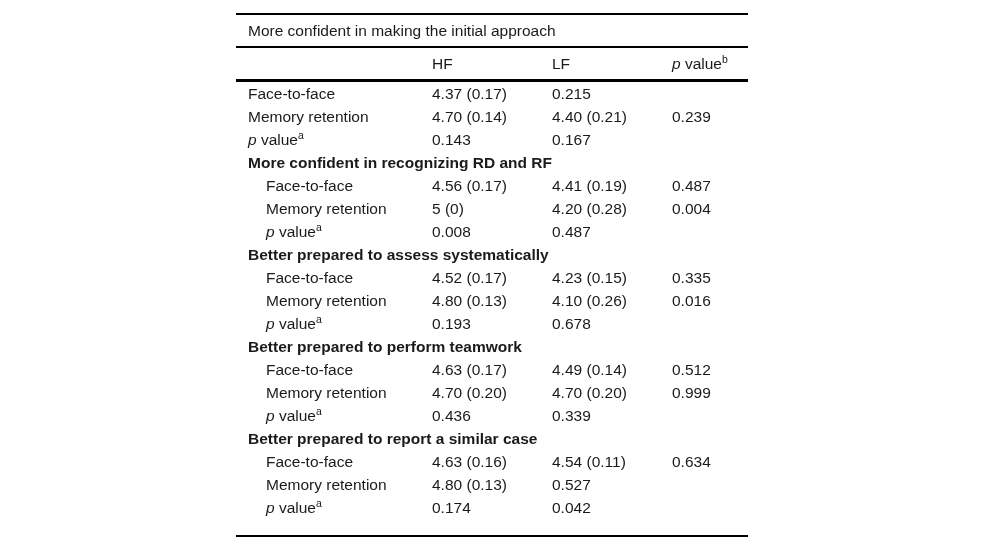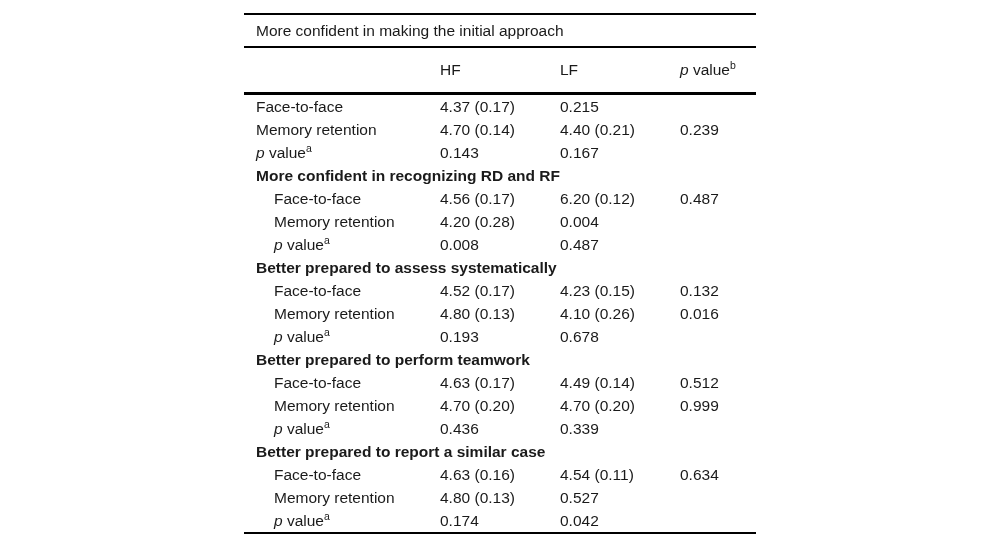--- a/index.html
+++ b/index.html
@@ -10,48 +10,48 @@
     width: 1000px;
     height: 540px;
     background: #ffffff;
     color: #1a1a1a;
     font-family: "Liberation Sans", sans-serif;
     position: relative;
     overflow: hidden;
   }
   .table-wrap {
     position: absolute;
-    left: 244px;
+    left: 236px;
     top: 13px;
     width: 512px;
   }
   .rule {
     height: 2px;
     background: #000000;
   }
   .rule.thick {
     height: 3px;
   }
   .title-band {
     height: 31px;
     display: flex;
     align-items: center;
     padding-left: 12px;
     box-sizing: border-box;
     font-size: 15.5px;
   }
   .header-band {
-    height: 44px;
+    height: 31px;
     display: grid;
     grid-template-columns: 196px 120px 120px 76px;
     align-items: center;
     font-size: 15.5px;
   }
   .tbody {
-    padding-bottom: 0;
+    padding-bottom: 16px;
   }
   .row {
     display: grid;
     grid-template-columns: 196px 120px 120px 76px;
     height: 23px;
     align-items: center;
     font-size: 15.5px;
   }
   .section-row {
     display: block;
@@ -124,40 +124,41 @@
       <div class="row data-row">
         <div class="cell label-cell"><span class="it">p</span><span> value</span><sup>a</sup></div>
         <div class="cell num-cell">0.143</div>
         <div class="cell num-cell">0.167</div>
         <div class="cell num-cell"></div>
       </div>
       <div class="row section-row"><span>More confident in recognizing RD and RF</span></div>
       <div class="row data-row">
         <div class="cell label-cell indent"><span>Face-to-face</span></div>
         <div class="cell num-cell">4.56 (0.17)</div>
-        <div class="cell num-cell">6.20 (0.12)</div>
+        <div class="cell num-cell">4.41 (0.19)</div>
         <div class="cell num-cell">0.487</div>
       </div>
       <div class="row data-row">
         <div class="cell label-cell indent"><span>Memory retention</span></div>
+        <div class="cell num-cell">5 (0)</div>
         <div class="cell num-cell">4.20 (0.28)</div>
         <div class="cell num-cell bold">0.004</div>
       </div>
       <div class="row data-row">
         <div class="cell label-cell indent"><span class="it">p</span><span> value</span><sup>a</sup></div>
         <div class="cell num-cell bold">0.008</div>
         <div class="cell num-cell">0.487</div>
         <div class="cell num-cell"></div>
       </div>
       <div class="row section-row"><span>Better prepared to assess systematically</span></div>
       <div class="row data-row">
         <div class="cell label-cell indent"><span>Face-to-face</span></div>
         <div class="cell num-cell">4.52 (0.17)</div>
         <div class="cell num-cell">4.23 (0.15)</div>
-        <div class="cell num-cell">0.132</div>
+        <div class="cell num-cell">0.335</div>
       </div>
       <div class="row data-row">
         <div class="cell label-cell indent"><span>Memory retention</span></div>
         <div class="cell num-cell">4.80 (0.13)</div>
         <div class="cell num-cell">4.10 (0.26)</div>
         <div class="cell num-cell bold">0.016</div>
       </div>
       <div class="row data-row">
         <div class="cell label-cell indent"><span class="it">p</span><span> value</span><sup>a</sup></div>
         <div class="cell num-cell">0.193</div>

